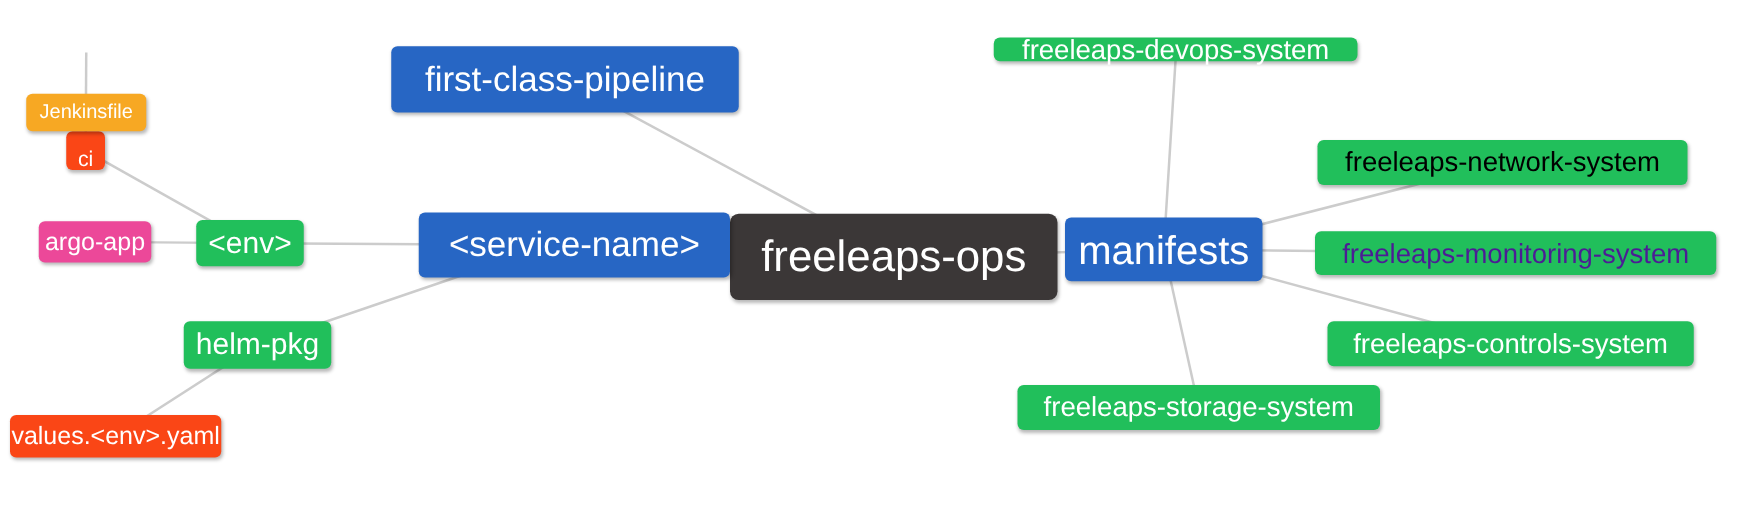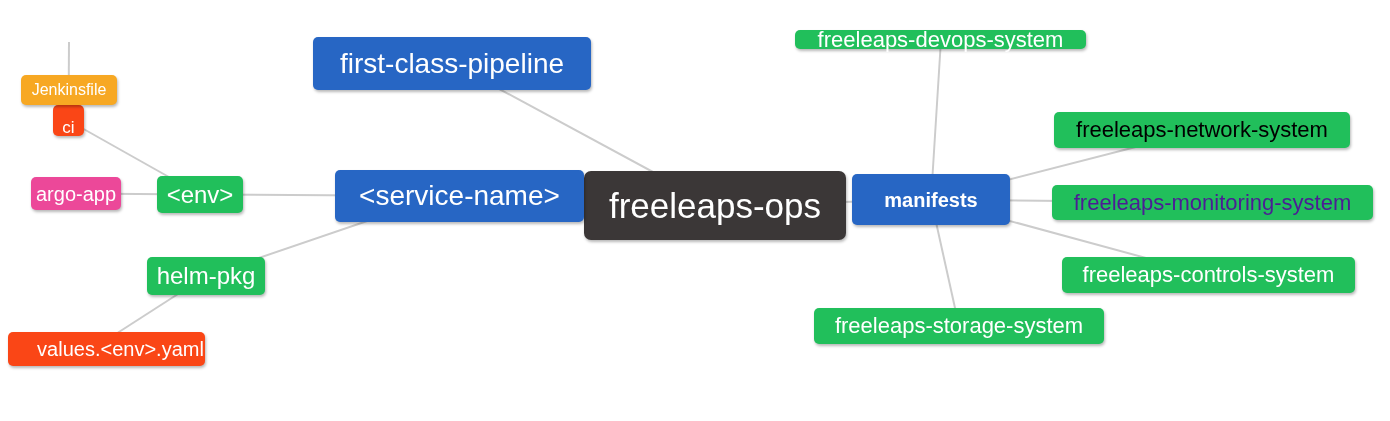--- a/index.html
+++ b/index.html
@@ -44,36 +44,36 @@
 
 <div class="node" data-name="mindmap-node-freeleaps-ops" style="left: 584px; top: 171px; width: 262px; height: 69px; font-size: 35px; background: rgb(59, 55, 55); color: rgb(255, 255, 255);">
       <span data-name="node-label">freeleaps-ops</span>
     </div>
     <div class="node" data-name="mindmap-node-first-class-pipeline" style="left: 313px; top: 37px; width: 278px; height: 53px; font-size: 28px; background: rgb(39, 102, 196); color: rgb(255, 255, 255);">
       <span data-name="node-label">first-class-pipeline</span>
     </div>
     <div class="node" data-name="mindmap-node-service-name" style="left: 316px; top: 170px; width: 249px; height: 52px; font-size: 28px; background: rgb(39, 102, 196); color: rgb(255, 255, 255); margin-left: 19px;">
       <span data-name="node-label">&lt;service-name&gt;</span>
     </div>
-    <div class="node" data-name="mindmap-node-manifests" style="left: 852px; top: 174px; width: 158px; height: 51px; font-size: 20px; background: rgb(39, 102, 196); color: rgb(255, 255, 255); font-weight: bold;">
+    <div class="node" data-name="mindmap-node-manifests" style="left: 852px; top: 174px; width: 158px; height: 51px; font-size: 32px; background: rgb(39, 102, 196); color: rgb(255, 255, 255);">
       <span data-name="node-label">manifests</span>
     </div>
     <div class="node" data-name="mindmap-node-helm-pkg" style="left: 147px; top: 257px; width: 118px; height: 38px; font-size: 24px; background: rgb(33, 191, 91); color: rgb(255, 255, 255);">
       <span data-name="node-label">helm-pkg</span>
     </div>
     <div class="node" data-name="mindmap-node-env" style="left: 157px; top: 176px; width: 86px; height: 37px; font-size: 24px; background: rgb(33, 191, 91); color: rgb(255, 255, 255);">
       <span data-name="node-label">&lt;env&gt;</span>
     </div>
     <div class="node" data-name="mindmap-node-ci" style="left: 53px; top: 105px; width: 31px; height: 31px; font-size: 17px; background: rgb(250, 70, 22); color: rgb(255, 255, 255); align-items: flex-end;">
       <span data-name="node-label">ci</span>
     </div>
     <div class="node" data-name="mindmap-node-argo-app" style="left: 31px; top: 177px; width: 90px; height: 33px; font-size: 20px; background: #ec4899; color: rgb(255, 255, 255);">
       <span data-name="node-label">argo-app</span>
     </div>
-    <div class="node" data-name="mindmap-node-values-env-yaml" style="left: 8px; top: 332px; width: 169px; height: 34px; font-size: 20px; background: rgb(250, 70, 22); color: rgb(255, 255, 255); padding-left: 28px;">
+    <div class="node" data-name="mindmap-node-values-env-yaml" style="left: 8px; top: 332px; width: 169px; height: 34px; font-size: 20px; background: rgb(250, 70, 22); color: rgb(255, 255, 255);">
       <span data-name="node-label">values.&lt;env&gt;.yaml</span>
     </div>
     <div class="node" data-name="mindmap-node-jenkinsfile" style="left: 21px; top: 27px; width: 96px; height: 30px; font-size: 16px; background: rgb(247, 168, 35); color: rgb(255, 255, 255); margin-top: 48px;">
       <span data-name="node-label">Jenkinsfile</span>
     </div>
     <div class="node" data-name="mindmap-node-freeleaps-devops-system" style="left: 795px; top: 30px; width: 291px; height: 19px; font-size: 22px; background: rgb(33, 191, 91); color: rgb(255, 255, 255);">
       <span data-name="node-label">freeleaps-devops-system</span>
     </div>
     <div class="node" data-name="mindmap-node-freeleaps-network-system" style="left: 1054px; top: 112px; width: 296px; height: 36px; font-size: 22px; background: rgb(33, 191, 91); color: #000000;">
       <span data-name="node-label">freeleaps-network-system</span>

